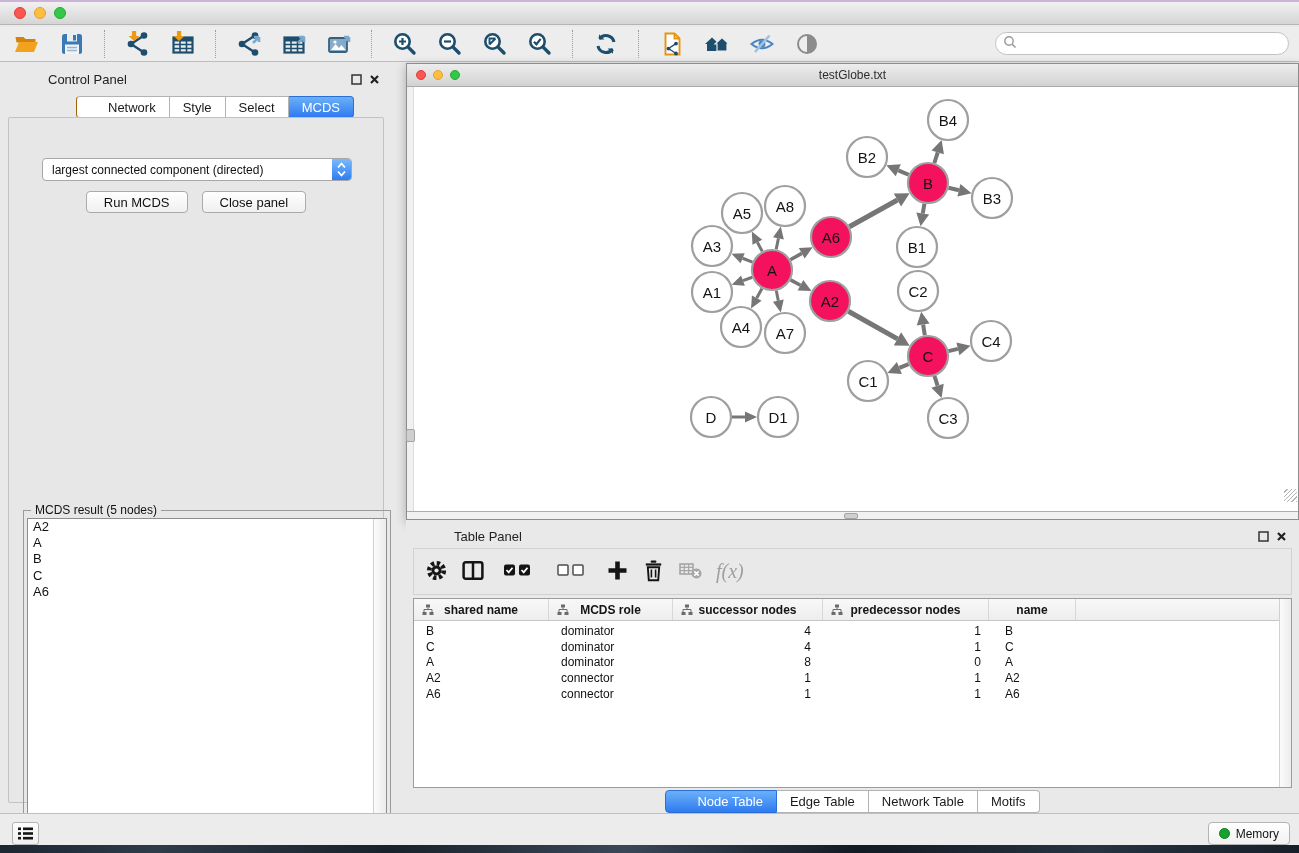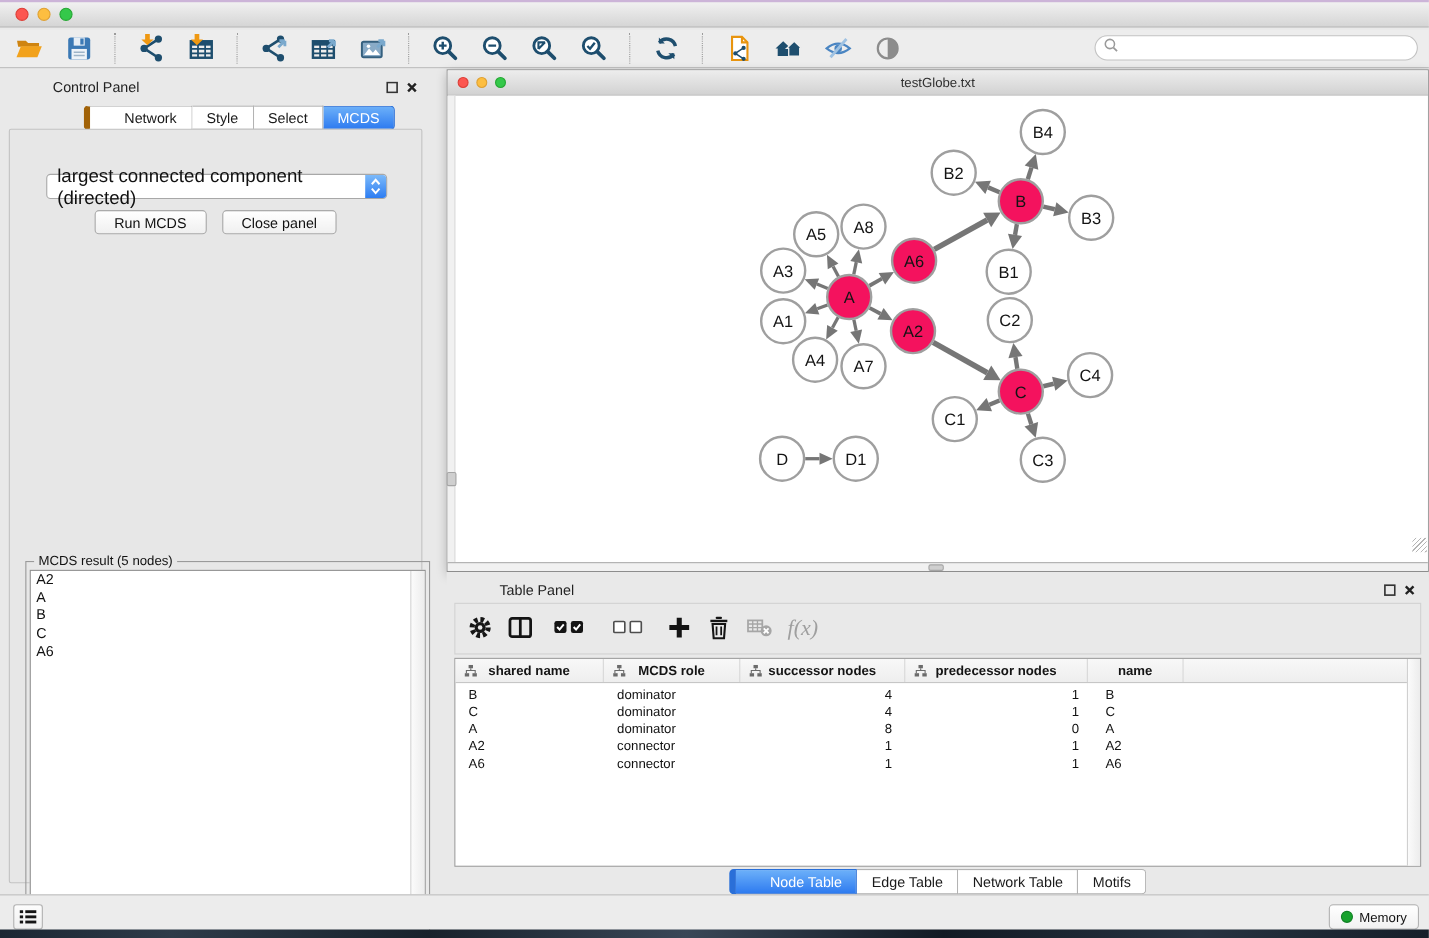--- a/index.html
+++ b/index.html
@@ -40,30 +40,30 @@
   
   #control-panel{position:absolute;left:0;top:63px;width:391px;height:750px;background:#e9e9e9;}
   .panel-head{position:absolute;left:12px;top:9px;font-size:13px;color:#222;margin-left:36px;}
   .panel-icon{position:absolute;top:9px;width:14px;height:14px;display:flex;
     align-items:center;justify-content:center;}
   #cp-float{right:28px;} #cp-close{right:10px;}
   #cp-tabs{position:absolute;left:76px;top:33px;height:22px;display:flex;}
   .seg-tab{height:22px;border:1px solid #b3b3b3;border-left:none;background:#fff;
     font-size:13px;color:#1a1a1a;display:flex;align-items:center;justify-content:center;
     padding:0 13px;}
-  .seg-tab:first-child{border-left:6px solid #a16207;border-radius:4px 0 0 4px;padding-left:31px;}
+  .seg-tab:first-child{border-left:1px solid #a16207;border-radius:4px 0 0 4px;padding-left:31px;}
   .seg-tab:last-child{border-radius:0 4px 4px 0;}
   .seg-tab.active{background:linear-gradient(#6cb0f9,#2e7bf0);border-color:#2a6fd8;color:#fff;}
   #cp-content{position:absolute;left:8px;top:54px;width:376px;height:686px;
     background:#e7e7e7;border:1px solid #c2c2c2;border-radius:2px;}
   #opt-label{position:absolute;left:0;right:0;top:18px;text-align:center;
     font-size:13px;color:#111;}
   #opt-select{position:absolute;left:33px;top:40px;width:310px;height:23px;background:#fff;
     border:1px solid #a8a8a8;border-radius:4px;display:flex;align-items:center;
-    font-size:17px;color:#111;padding-left:9px;}
+    font-size:12px;color:#111;padding-left:9px;}
   #opt-stepper{position:absolute;right:0;top:0;width:19px;height:21px;
     border-radius:0 3px 3px 0;background:linear-gradient(#7cbafa,#2d7df2);}
   .cp-buttons{position:absolute;left:0;right:0;top:73px;display:flex;
     justify-content:center;gap:14px;}
   .push-btn{height:22px;padding:0 17px;font-size:13px;color:#111;
     background:linear-gradient(#ffffff,#f0f0f0);border:1px solid #ababab;
     border-radius:4px;font-family:"Liberation Sans",sans-serif;}
   #result-box{position:absolute;left:14px;top:392px;width:368px;height:338px;
     border:1px solid #9a9a9a;}
   #result-legend{position:absolute;left:7px;top:-8px;background:#e7e7e7;

